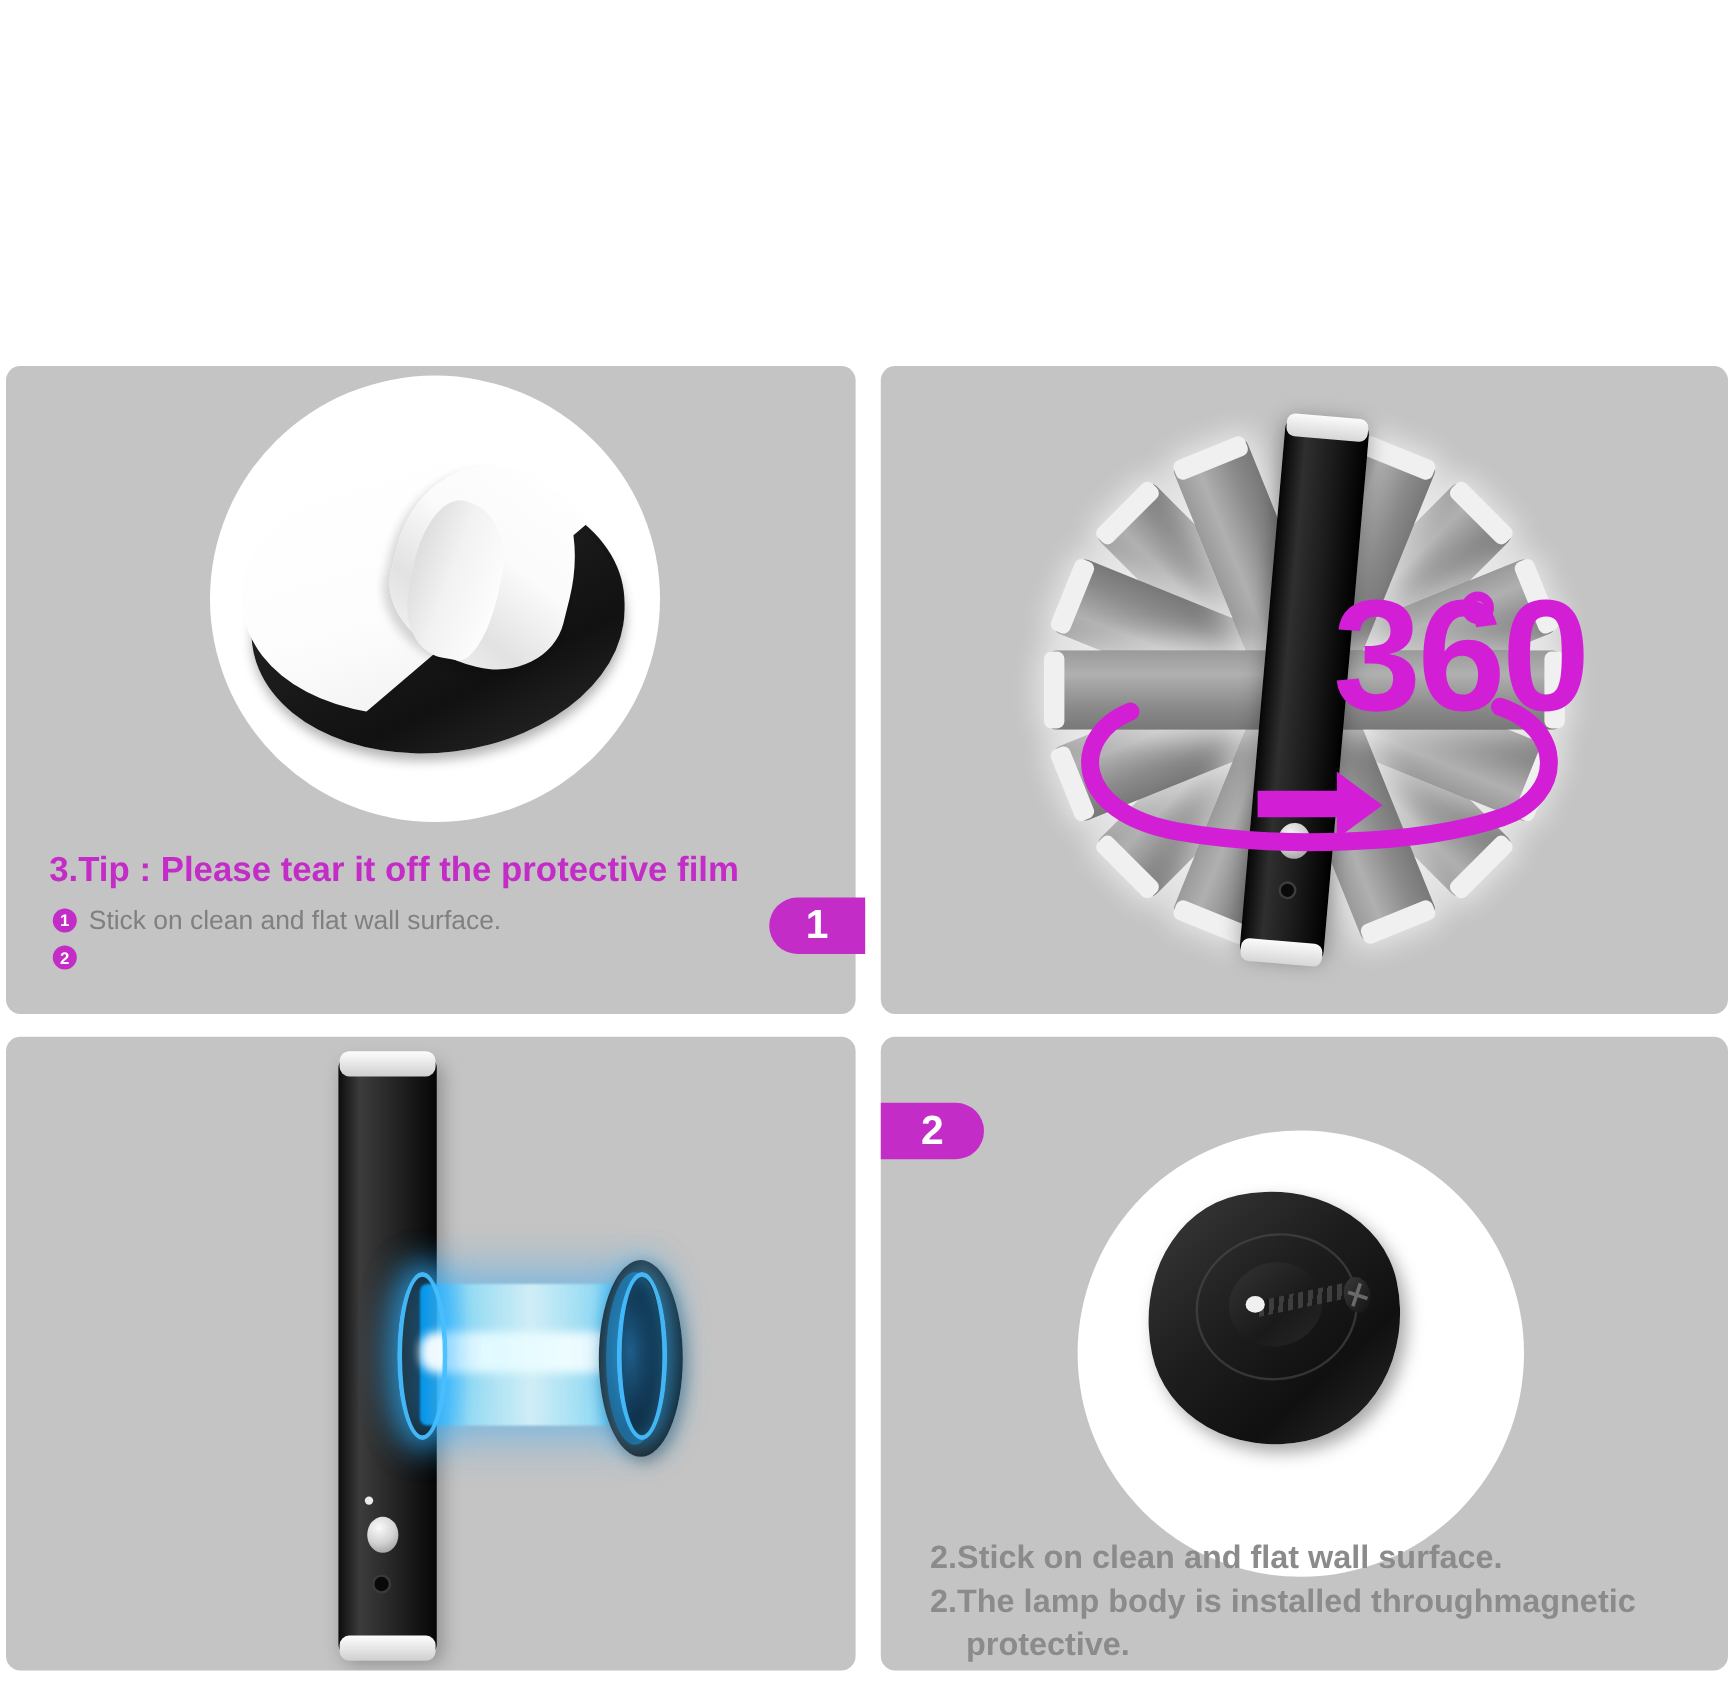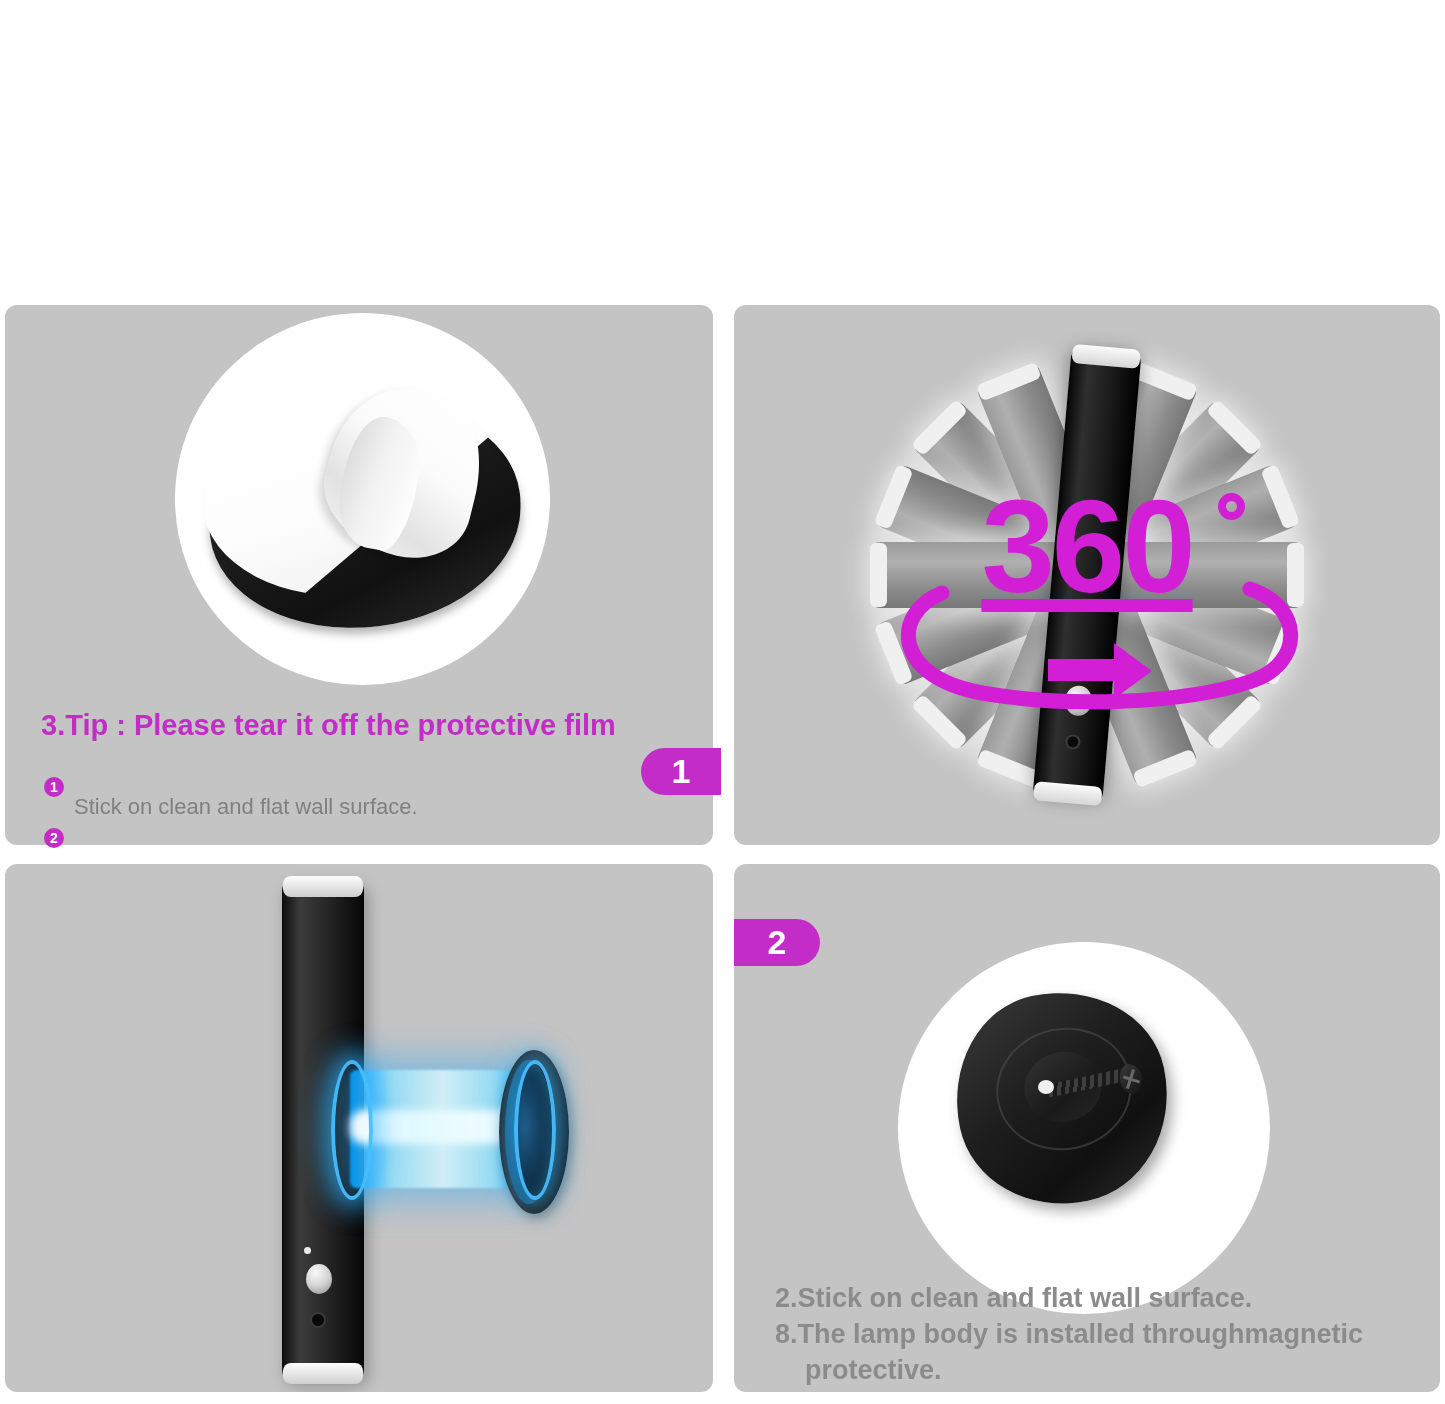--- a/index.html
+++ b/index.html
@@ -175,21 +175,20 @@
     line-height: 20px;
     text-align: center;
     flex: 0 0 auto;
     margin-right: 10px;
   }
   .p1-li-text {
     font-size: 22px;
     line-height: 28px;
     color: #808080;
     white-space: nowrap;
-    margin-top: 40px;
   }
 
   
   .badge {
     position: absolute;
     background: #c42cc8;
     color: #ffffff;
     font-weight: bold;
     text-align: center;
   }
@@ -285,28 +284,27 @@
   .rot-overlay {
     position: absolute;
     left: 118px; top: 176px;
     width: 470px; height: 250px;
     z-index: 20;
   }
   .rot-text {
     position: absolute;
     left: 0; top: 0;
     width: 470px;
-    text-align: center;
+    text-align: right;
     font-size: 132px;
     line-height: 132px;
     font-weight: bold;
     color: #d21fd6;
     letter-spacing: -3px;
     z-index: 22;
-    text-decoration: underline;
   }
   .deg-mark {
     position: absolute;
     left: 366px; top: 12px;
     width: 27px; height: 27px;
     border: 8px solid #d21fd6;
     border-radius: 50%;
     z-index: 22;
   }
 
@@ -582,17 +580,17 @@
     <div class="p1-li">
       <span class="num-bullet">2</span>
     </div>
   </div>
 
   <div class="badge" id="badge-1">1</div>
   <div class="badge" id="badge-2">2</div>
 
   <div class="p4-text">
     <div class="p4-line">2.Stick on clean and flat wall surface.</div>
-    <div class="p4-line">8.The lamp body is installed throughmagnetic</div>
+    <div class="p4-line">2.The lamp body is installed throughmagnetic</div>
     <div class="p4-line-indent">protective.</div>
   </div>
 
 </div>
 
 </body></html>

